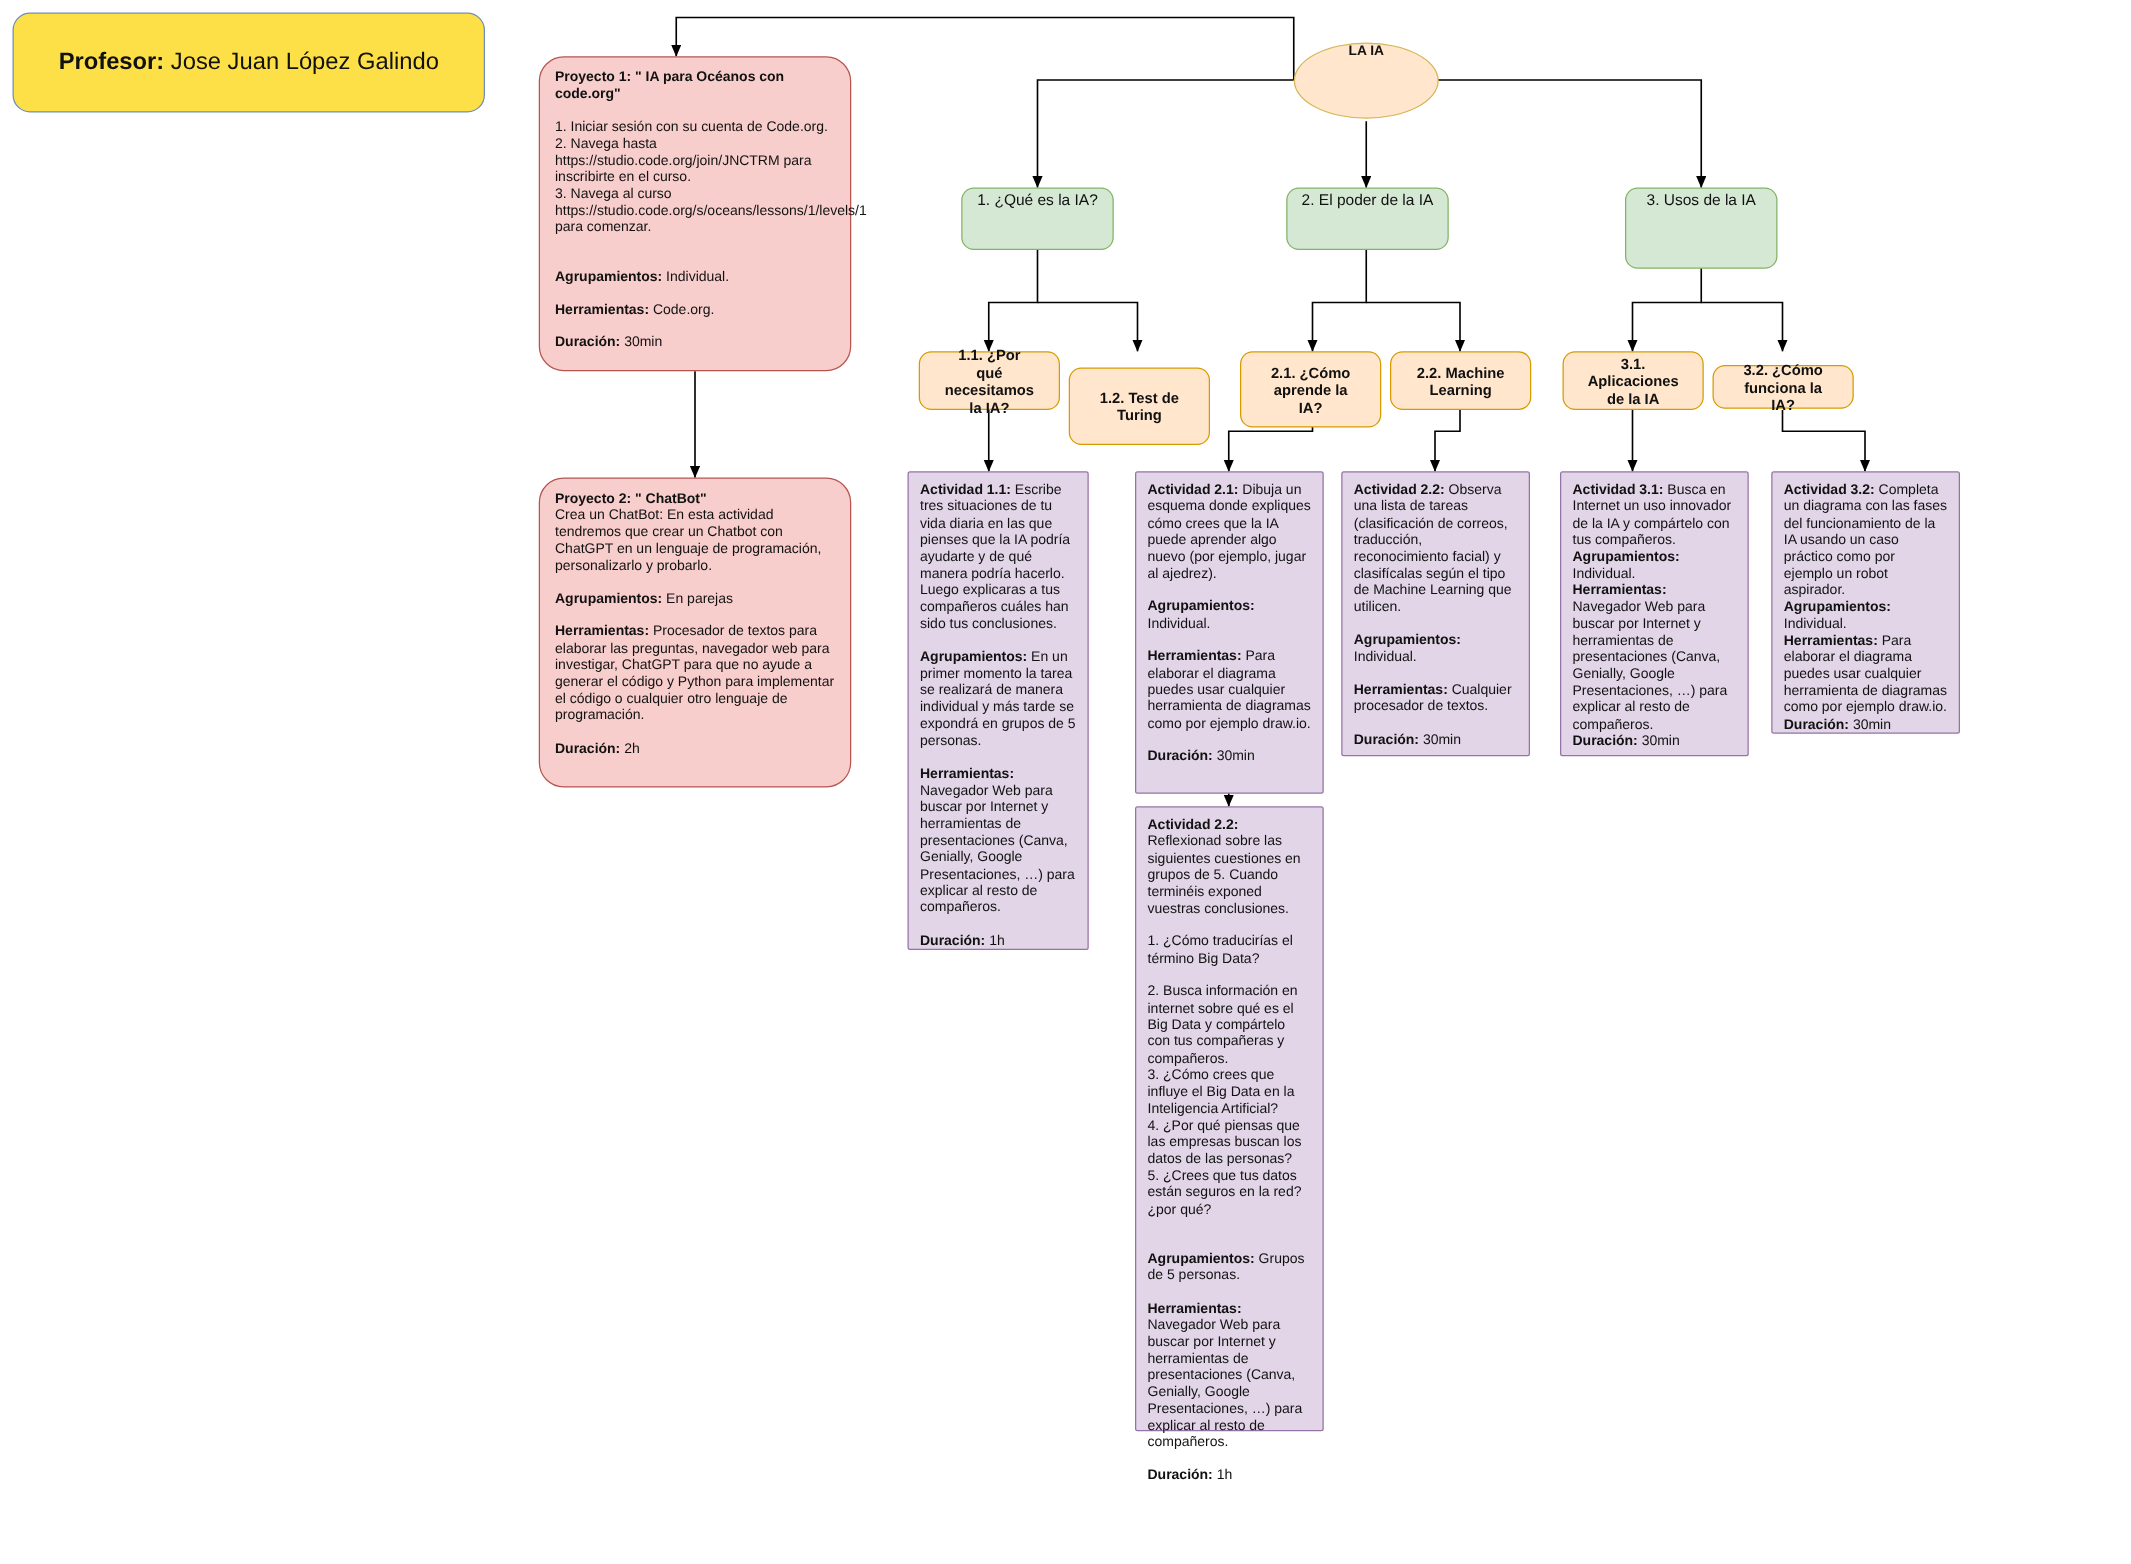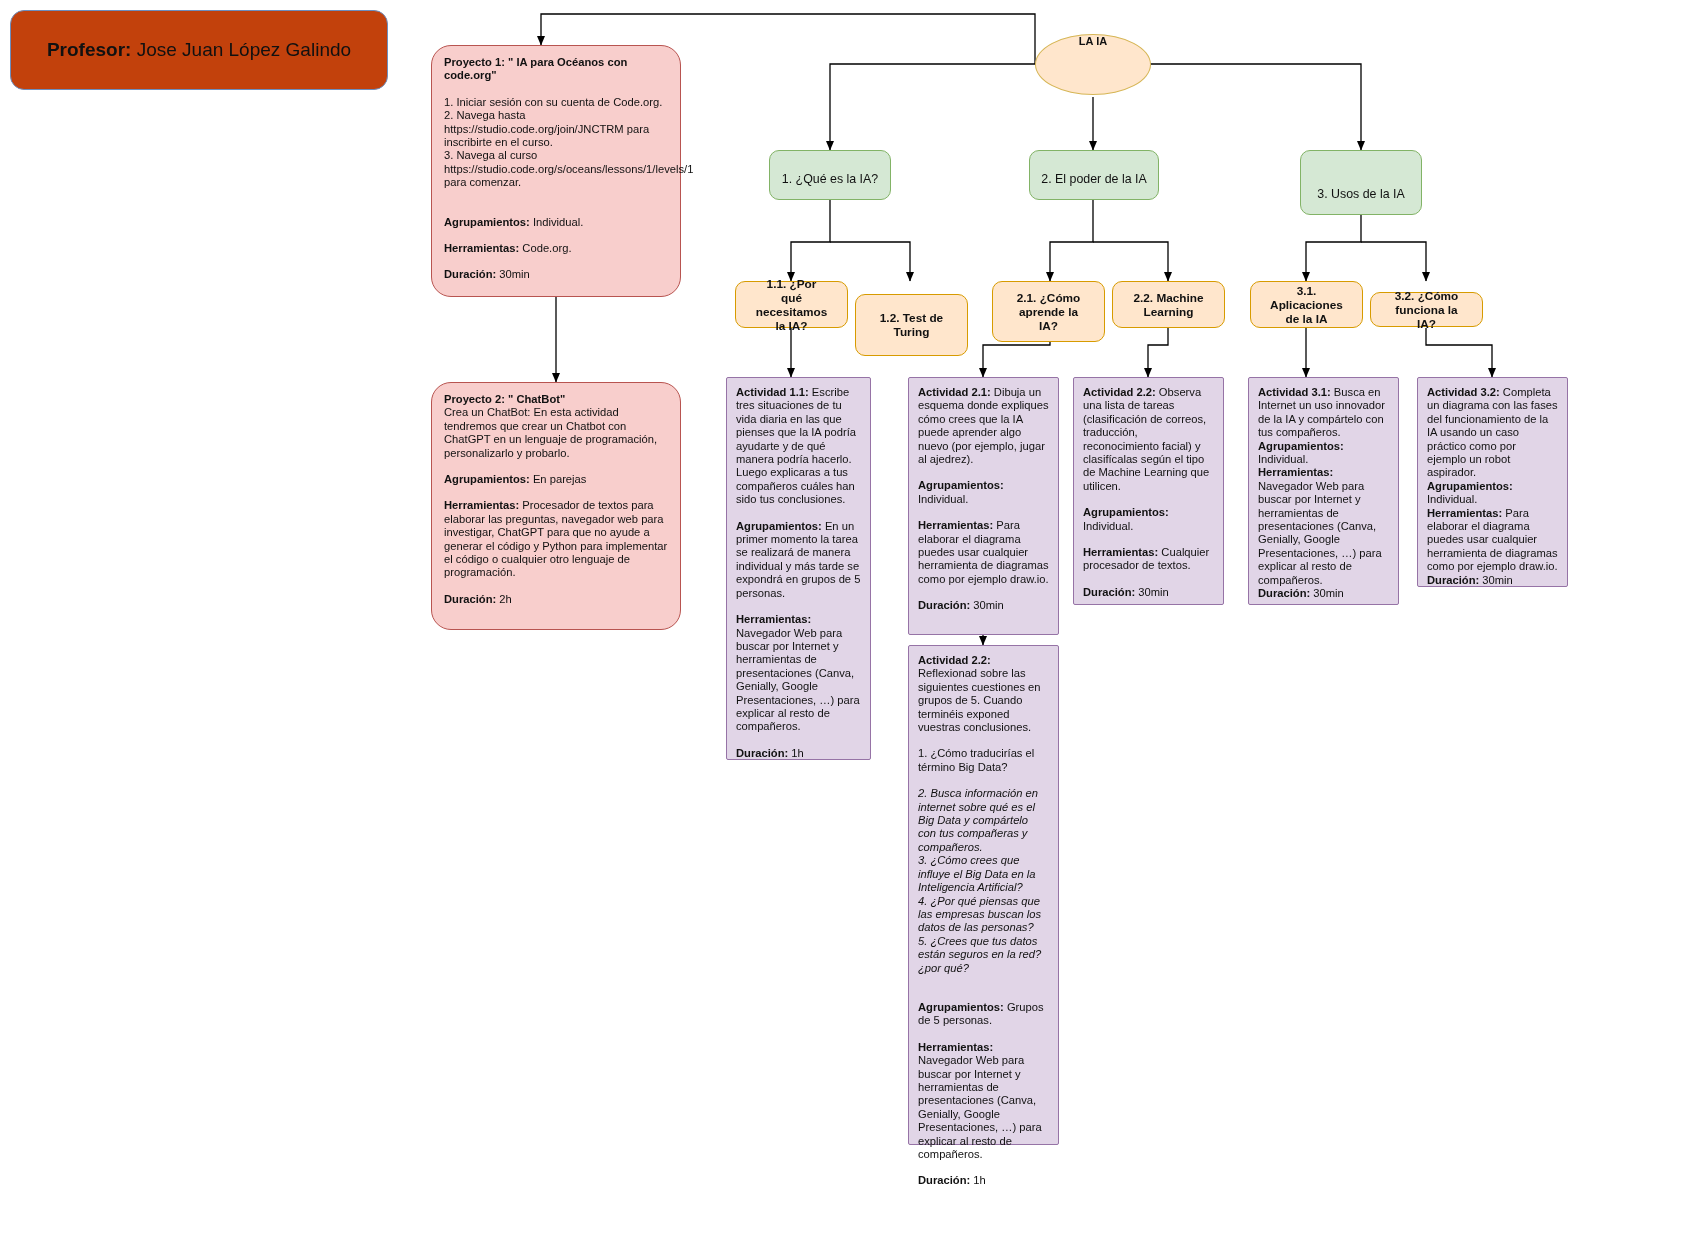--- a/index.html
+++ b/index.html
@@ -1,35 +1,35 @@
 <!DOCTYPE html>
 <html><head>
 <meta charset="utf-8">
 <style>
   html,body{margin:0;padding:0;background:#ffffff;}
   body{font-family:"Liberation Sans","DejaVu Sans",sans-serif;}
   #canvas{position:relative;width:1705px;height:1251px;overflow:hidden;background:#fff;}
   .node{position:absolute;box-sizing:border-box;}
   .prof{
-    background:#c2410c;border:1.4px solid #6c8ebf;border-radius:14px;
+    background:#fde047;border:1.4px solid #6c8ebf;border-radius:14px;
     display:flex;align-items:center;justify-content:center;
     font-size:19px;color:#111;
   }
   .pink{
     background:#f8cecc;border:1.4px solid #b85450;border-radius:20px;
     padding:10px 12px;font-size:11.2px;line-height:13.4px;color:#111;
   }
   .purple{
     background:#e1d5e7;border:1.4px solid #9673a6;border-radius:2px;
     padding:8px 9px;font-size:11.2px;line-height:13.4px;color:#111;
   }
   .green{
     background:#d5e8d4;border:1.6px solid #82b366;border-radius:10px;
-    display:flex;align-items:flex-end;justify-content:center;text-align:center;
-    font-size:12.4px;color:#111;padding:13px 6px;
+    display:flex;align-items:flex-start;justify-content:center;text-align:center;
+    font-size:12.4px;color:#111;padding:2px 6px;
   }
   .orange{
     background:#ffe6cc;border:1.6px solid #d79b00;border-radius:10px;
     display:flex;align-items:center;justify-content:center;text-align:center;
     font-weight:bold;font-size:11.8px;line-height:14px;color:#111;padding:2px 19px;
   }
   .ellipse{
     background:#ffe6cc;border:1.6px solid #d6b656;border-radius:50%;
     display:flex;align-items:flex-start;justify-content:center;
     font-weight:bold;font-size:11px;color:#111;
@@ -184,21 +184,21 @@
     <div><span class="lbl">Agrupamientos:</span><span> Individual.</span></div>
     <div><span class="lbl">Herramientas:</span><span> Para elaborar el diagrama puedes usar cualquier herramienta de diagramas como por ejemplo draw.io.</span></div>
     <div><span class="lbl">Duración:</span><span> 30min</span></div>
   </div>
 
   <div class="node purple" style="left:908px;top:645px;width:151px;height:500px;">
     <div><span class="lbl">Actividad 2.2:</span><span> Reflexionad sobre las siguientes cuestiones en grupos de 5. Cuando terminéis exponed vuestras conclusiones.</span></div>
     <div class="gap"></div>
     <div>1. ¿Cómo traducirías el término Big Data?</div>
     <div class="gap"></div>
-    <div style="white-space:pre-wrap;font-style:italic;">2. Busca información en internet sobre qué es el Big Data y compártelo con tus compañeras y compañeros.
+    <div style="white-space:pre-wrap;">2. Busca información en internet sobre qué es el Big Data y compártelo con tus compañeras y compañeros.
 3. ¿Cómo crees que influye el Big Data en la Inteligencia Artificial?
 4. ¿Por qué piensas que las empresas buscan los datos de las personas?
 5. ¿Crees que tus datos están seguros en la red? ¿por qué?</div>
     <div class="gap"></div>
       <div class="gap"></div>
     <div><span class="lbl">Agrupamientos:</span><span> Grupos de 5 personas.</span></div>
     <div class="gap"></div>
     <div><span class="lbl">Herramientas:</span><span> Navegador Web para buscar por Internet y herramientas de presentaciones (Canva, Genially, Google Presentaciones, …) para explicar al resto de compañeros.</span></div>
     <div class="gap"></div>
     <div><span class="lbl">Duración:</span><span> 1h</span></div>

